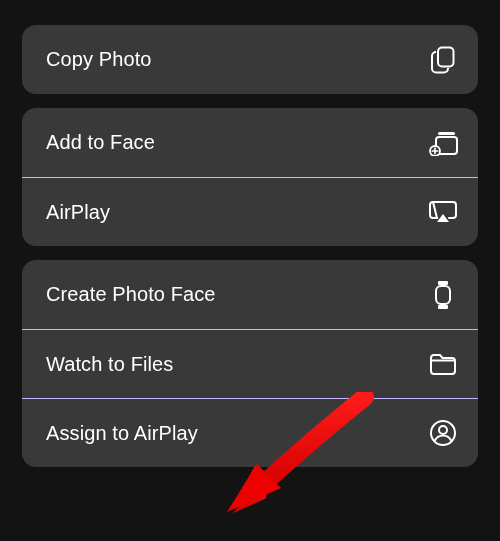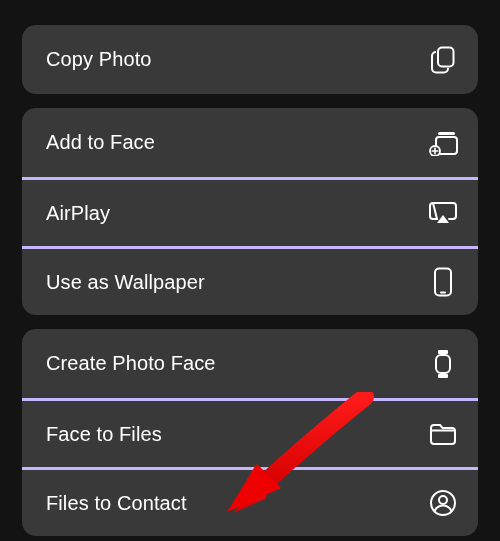--- a/index.html
+++ b/index.html
@@ -25,21 +25,21 @@
   }
   .row {
     display: flex;
     align-items: center;
     justify-content: space-between;
     height: 69px;
     padding: 0 20px 0 24px;
     cursor: pointer;
   }
   .row + .row {
-    border-top: 3px solid #c4b5fd;
+    border-top: 1px solid #c4b5fd;
   }
   .row-label {
     color: #ffffff;
     font-size: 20px;
     font-weight: 400;
     letter-spacing: 0.1px;
   }
   .row-icon {
     width: 30px;
     height: 30px;
@@ -92,53 +92,44 @@
     </div>
     <div class="row">
       <span class="row-label">AirPlay</span>
       <span class="row-icon">
         <svg width="28" height="24" viewBox="0 0 28 24">
           <path d="M4 2 H24 A3 3 0 0 1 27 5 V15 A3 3 0 0 1 24 18 H20 M8 18 H4 A3 3 0 0 1 1 15 V5 A3 3 0 0 1 4 2 Z" fill="none" stroke="#fff" stroke-width="2" stroke-linecap="round"></path>
           <path d="M14 14 L20 22 H8 Z" fill="#fff"></path>
         </svg>
       </span>
     </div>
-    <div class="row">
-      <span class="row-label">Use as Wallpaper</span>
-      <span class="row-icon">
-        <svg width="20" height="30" viewBox="0 0 20 30">
-          <rect x="2" y="1.5" width="16" height="27" rx="4" fill="none" stroke="#fff" stroke-width="2"></rect>
-          <line x1="8" y1="25.5" x2="12" y2="25.5" stroke="#fff" stroke-width="2" stroke-linecap="round"></line>
-        </svg>
-      </span>
-    </div>
   </div>
 
   <div class="group">
     <div class="row">
       <span class="row-label">Create Photo Face</span>
       <span class="row-icon">
         <svg width="20" height="30" viewBox="0 0 20 30">
           <rect x="5" y="1" width="10" height="4" rx="1" fill="#fff"></rect>
           <rect x="3" y="6" width="14" height="18" rx="5" fill="none" stroke="#fff" stroke-width="2"></rect>
           <rect x="5" y="25" width="10" height="4" rx="1" fill="#fff"></rect>
         </svg>
       </span>
     </div>
     <div class="row">
-      <span class="row-label">Face to Files</span>
+      <span class="row-label">Watch to Files</span>
       <span class="row-icon">
         <svg width="28" height="24" viewBox="0 0 28 24">
           <path d="M2 6 A3 3 0 0 1 5 3 H11 L13.5 6 H23 A3 3 0 0 1 26 9 V19 A3 3 0 0 1 23 22 H5 A3 3 0 0 1 2 19 Z" fill="none" stroke="#fff" stroke-width="2"></path>
           <line x1="2" y1="8.5" x2="26" y2="8.5" stroke="#fff" stroke-width="2"></line>
         </svg>
       </span>
     </div>
     <div class="row">
-      <span class="row-label">Files to Contact</span>
+      <span class="row-label">Assign to AirPlay</span>
       <span class="row-icon">
         <svg width="28" height="28" viewBox="0 0 28 28">
           <circle cx="14" cy="14" r="12" fill="none" stroke="#fff" stroke-width="2"></circle>
           <circle cx="14" cy="11" r="4" fill="none" stroke="#fff" stroke-width="2"></circle>
           <path d="M5.5 22 C7.5 18 11 16.5 14 16.5 C17 16.5 20.5 18 22.5 22" fill="none" stroke="#fff" stroke-width="2"></path>
         </svg>
       </span>
     </div>
   </div>
 

